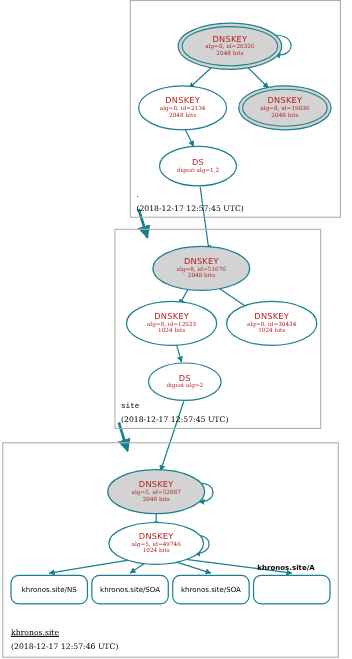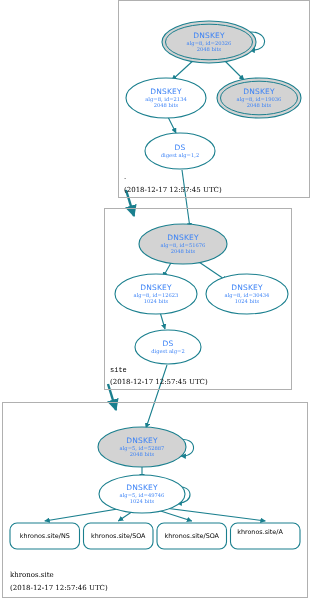--- a/index.html
+++ b/index.html
@@ -35,21 +35,21 @@
     position: absolute;
     color: #000000;
     font-size: 7px;
     line-height: 9px;
     white-space: nowrap;
     font-family: "DejaVu Serif", "Liberation Serif", serif;
   }
   .node-label {
     position: absolute;
     text-align: center;
-    color: #3b82f6;
+    color: #b91c1c;
     white-space: nowrap;
     pointer-events: none;
   }
   .node-title {
     font-size: 7.5px;
     line-height: 9px;
     letter-spacing: 0.2px;
   }
   .node-sub {
     font-size: 5.2px;
@@ -223,16 +223,16 @@
 </div>
 <div class="node-label" style="left:95px; top:483px; width:94px;">
   <div class="node-title">DNSKEY</div>
   <div class="node-sub">alg=5, id=49746</div>
   <div class="node-sub">1024 bits</div>
 </div>
 
 <div class="rrset-label" style="left: 10px; top: 532px; width: 69.5px;">khronos.site/NS</div>
 <div class="rrset-label" style="left: 83.5px; top: 532px; width: 69.5px;">khronos.site/SOA</div>
 <div class="rrset-label" style="left: 157px; top: 532px; width: 69.5px;">khronos.site/SOA</div>
-<div class="rrset-label" style="left: 230.5px; top: 528px; width: 59px;">khronos.site/A</div>
-
-<div class="zone-label" style="left:10px; top:571px;">khronos.site</div>
+<div class="rrset-label" style="left: 230.5px; top: 512px; width: 59px; font-weight: bold;">khronos.site/A</div>
+
+<div class="zone-label" style="left:10px; top:571px;text-decoration:underline;">khronos.site</div>
 <div class="zone-label" style="left:10px; top:584px;text-align:right;">(2018-12-17 12:57:46 UTC)</div>
 
 </body></html>

